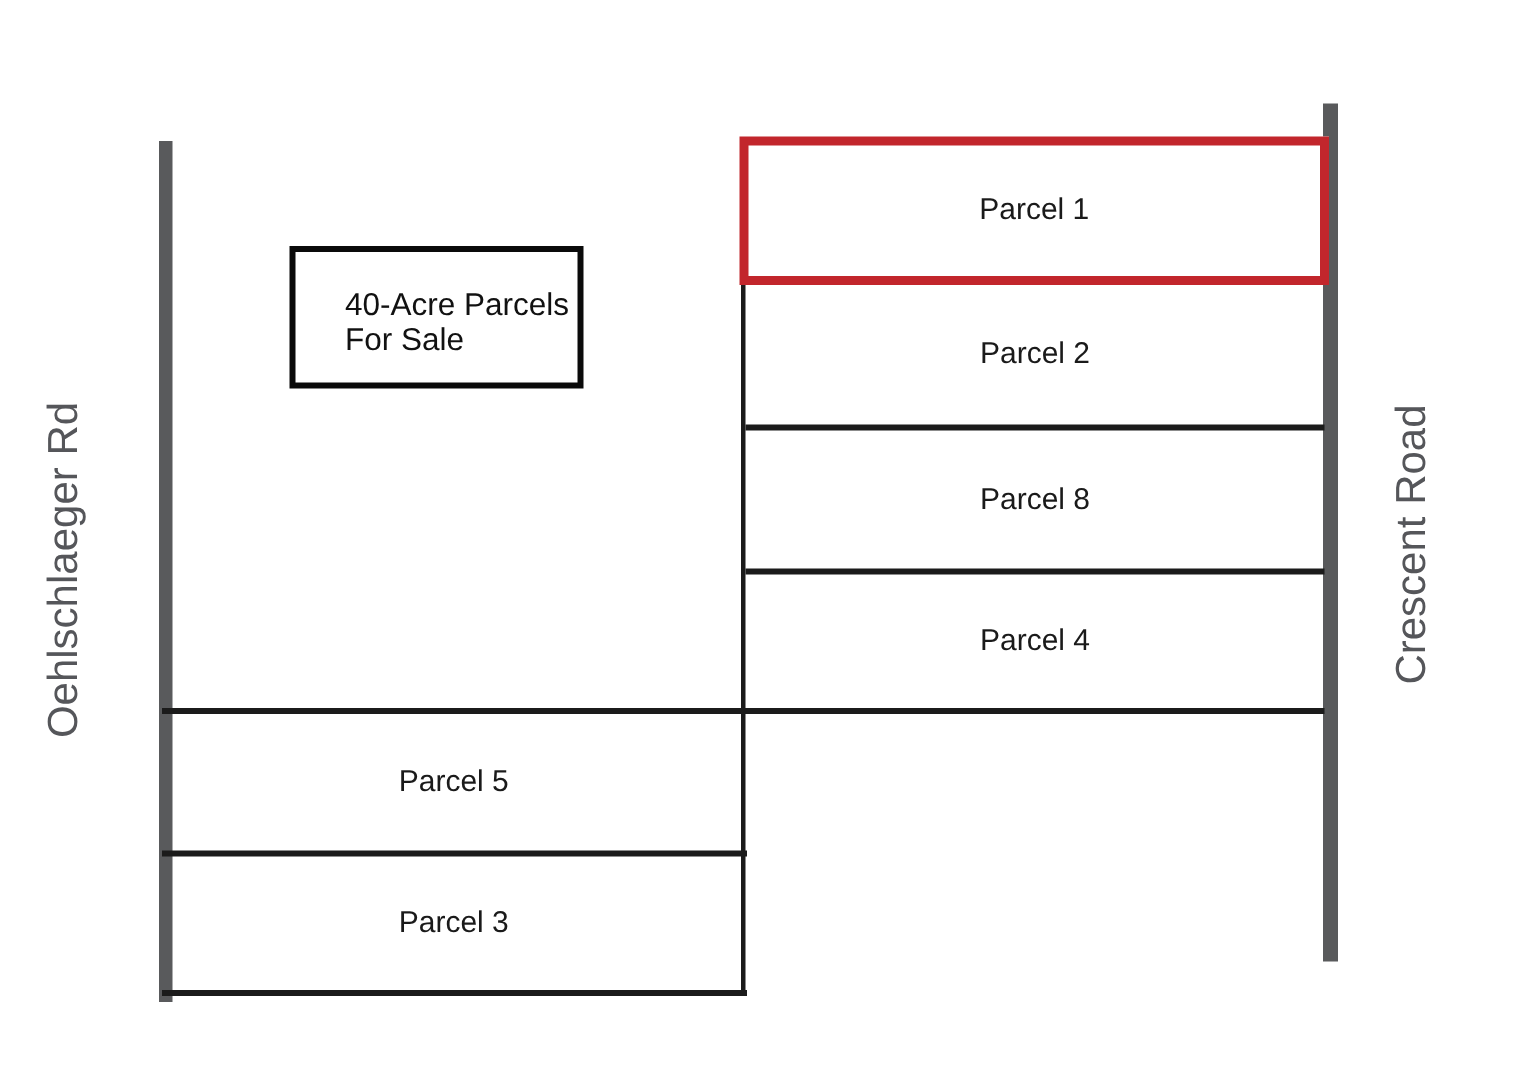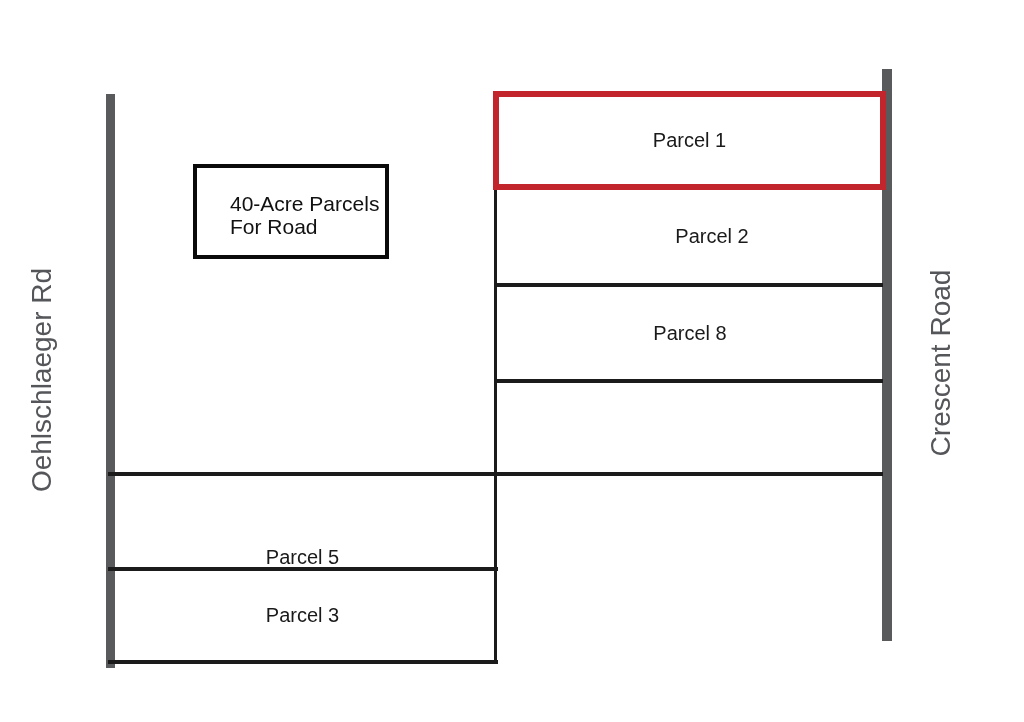--- a/index.html
+++ b/index.html
@@ -58,24 +58,24 @@
     position: absolute;
     display: flex;
     align-items: center;
     justify-content: center;
     font-size: 20px;
     color: var(--parcel-text);
     background: transparent;
   }
   .parcel-1 { left: 493px; top: 91px;  width: 393px; height: 99px;
               border: 6px solid var(--highlight); background: #ffffff; }
-  .parcel-2 { left: 497px; top: 190px; width: 386px; height: 93px; margin-left: 22px; }
+  .parcel-2 { left: 497px; top: 190px; width: 386px; height: 93px; }
   .parcel-3 { left: 497px; top: 287px; width: 386px; height: 92px; }
   .parcel-4 { left: 497px; top: 383px; width: 386px; height: 89px; }
-  .parcel-5 { left: 108px; top: 476px; width: 389px; height: 91px; margin-top: 36px; }
+  .parcel-5 { left: 108px; top: 476px; width: 389px; height: 91px; }
   .parcel-6 { left: 108px; top: 571px; width: 389px; height: 89px; }
 
   
   .line { position: absolute; background: var(--boundary); }
   .vline-mid      { left: 494px; top: 190px; width: 3px;   height: 473px; }
   .hline-p2-p3    { left: 497px; top: 283px; width: 386px; height: 4px; }
   .hline-p3-p4    { left: 497px; top: 379px; width: 386px; height: 4px; }
   .hline-p4-p5    { left: 108px; top: 472px; width: 775px; height: 4px; }
   .hline-p5-p6    { left: 108px; top: 567px; width: 390px; height: 4px; }
   .hline-p6-bottom{ left: 108px; top: 660px; width: 390px; height: 4px; }
@@ -87,39 +87,42 @@
 
   <div class="road road-left"></div>
   <div class="road road-right"></div>
 
   <div class="road-label road-label-left">Oehlschlaeger Rd</div>
 
   <div class="road-label road-label-right">Crescent Road</div>
 
   <div class="sign-box">
     <div>40-Acre Parcels</div>
-    <div>For Road</div>
+    <div>For Sale</div>
   </div>
 
   <div class="line vline-mid"></div>
   <div class="line hline-p2-p3"></div>
   <div class="line hline-p3-p4"></div>
   <div class="line hline-p4-p5"></div>
   <div class="line hline-p5-p6"></div>
   <div class="line hline-p6-bottom"></div>
 
   <div class="parcel parcel-1">
     <span>Parcel 1</span>
   </div>
   <div class="parcel parcel-2">
     <span>Parcel 2</span>
   </div>
   <div class="parcel parcel-3">
     <span>Parcel 8</span>
   </div>
+  <div class="parcel parcel-4">
+    <span>Parcel 4</span>
+  </div>
   <div class="parcel parcel-5">
     <span>Parcel 5</span>
   </div>
   <div class="parcel parcel-6">
     <span>Parcel 3</span>
   </div>
 
 </div>
 
 </body></html>

